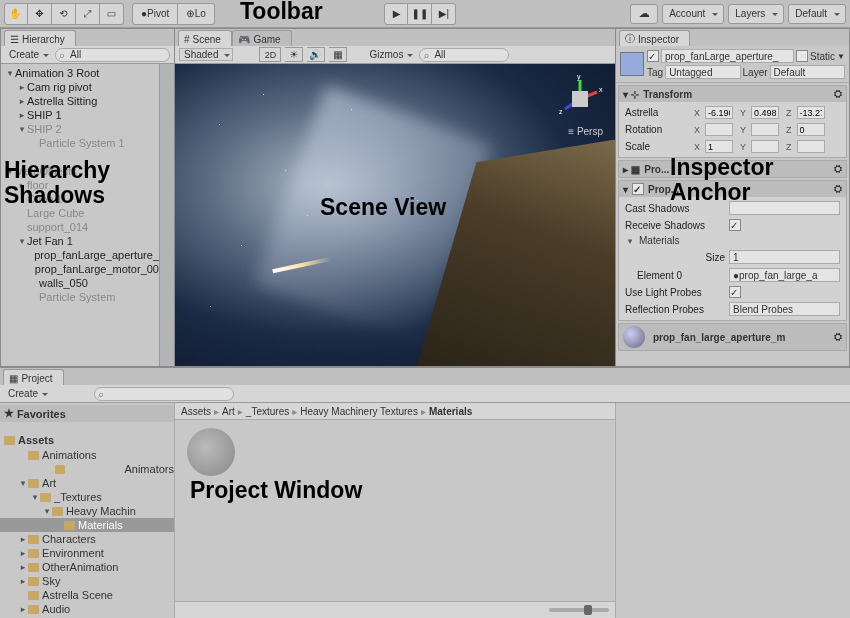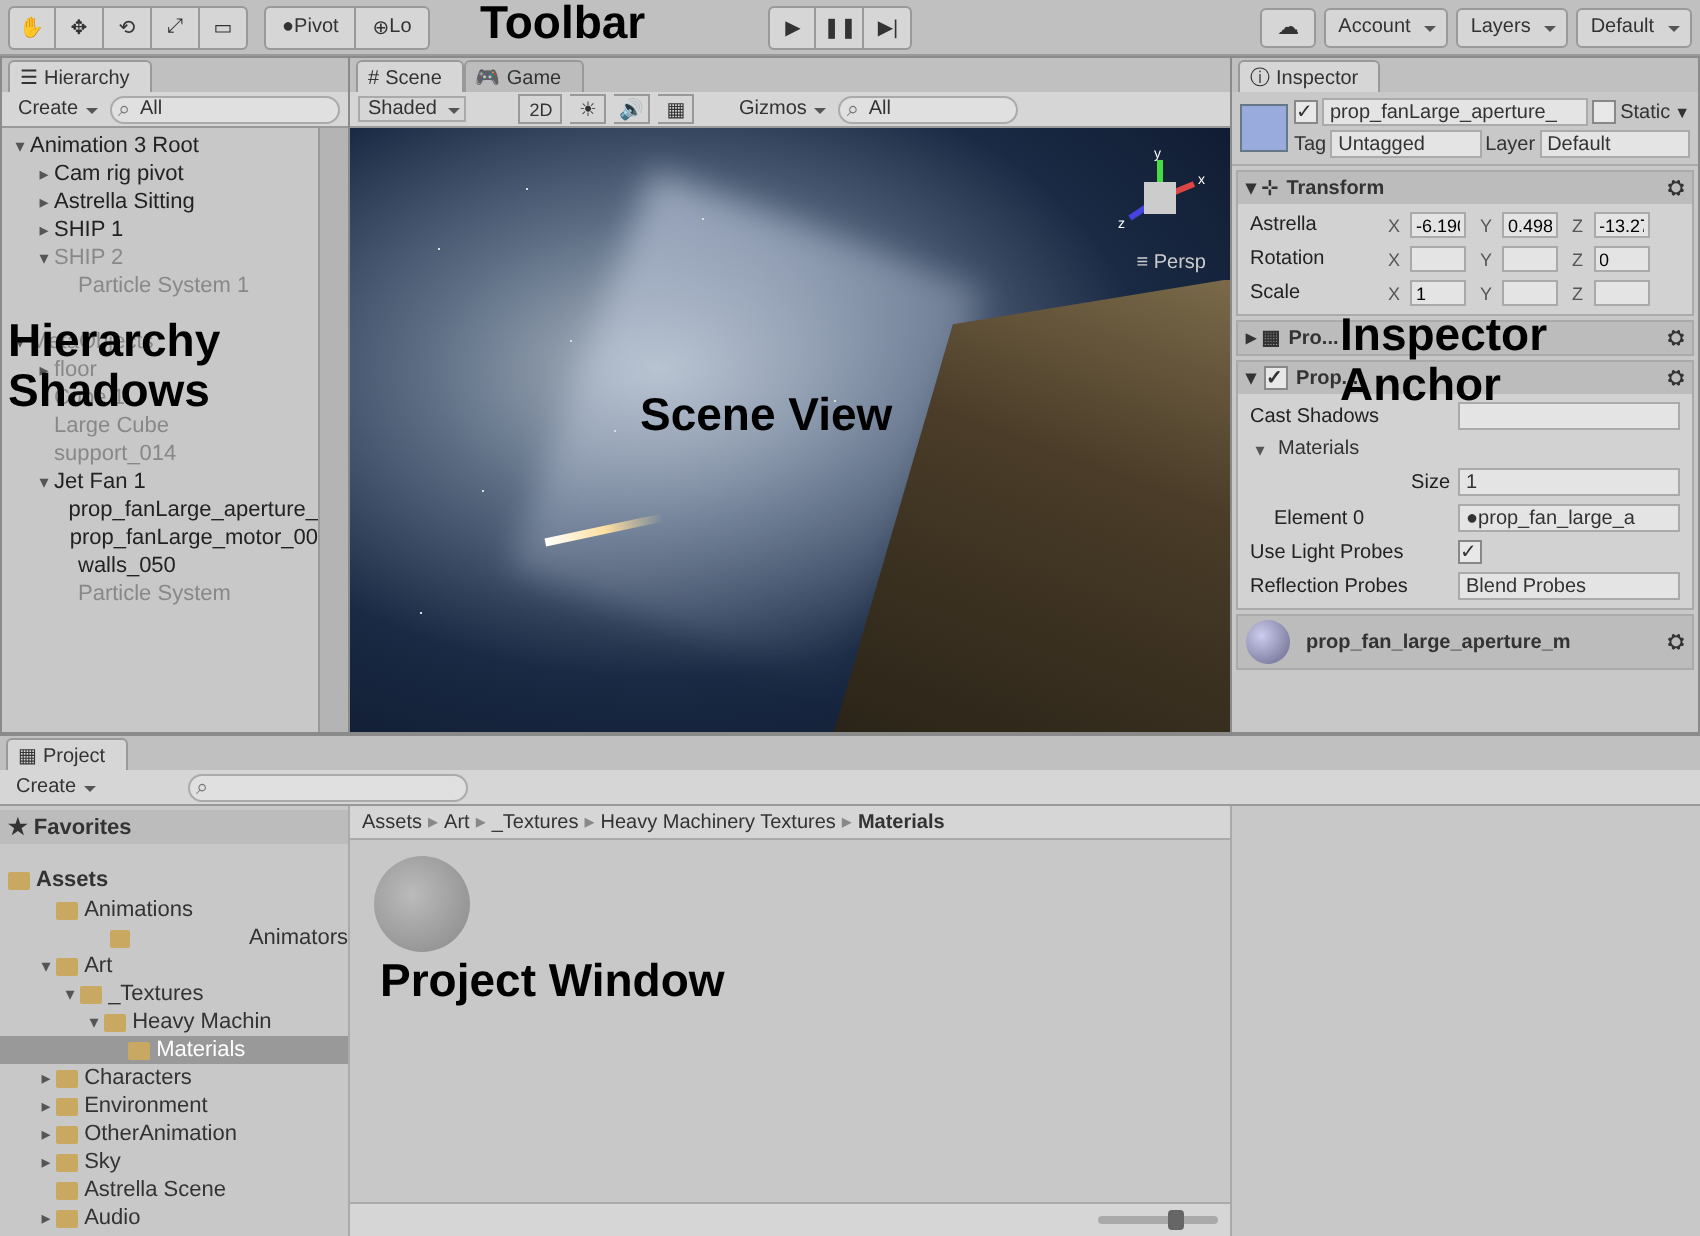--- a/index.html
+++ b/index.html
@@ -368,20 +368,24 @@
       </div>
 
       <div class="component">
         <div class="comp-header">▾ <span class="checkbox checked"></span> <span>Prop...</span><span style="margin-left:auto;">⛭</span></div>
         <div class="comp-body">
           <div class="insp-row">
               <div class="label" style="flex:0 0 100px;">Cast Shadows</div>
               <div class="field"></div>
             </div>
           <div class="insp-row">
+              <div class="label" style="flex:0 0 100px;">Receive Shadows</div>
+              <span class="checkbox checked"></span>
+            </div>
+          <div class="insp-row">
               <span class="fold">▾</span>
               <span>Materials</span>
             </div>
           <div class="insp-row" style="padding-left:18px;">
               <div class="label" style="flex:0 0 88px;text-align:right;">Size</div>
               <div class="field">
                 <span>1</span>
               </div>
             </div>
           <div class="insp-row" style="padding-left:18px;justify-content:flex-end;">

